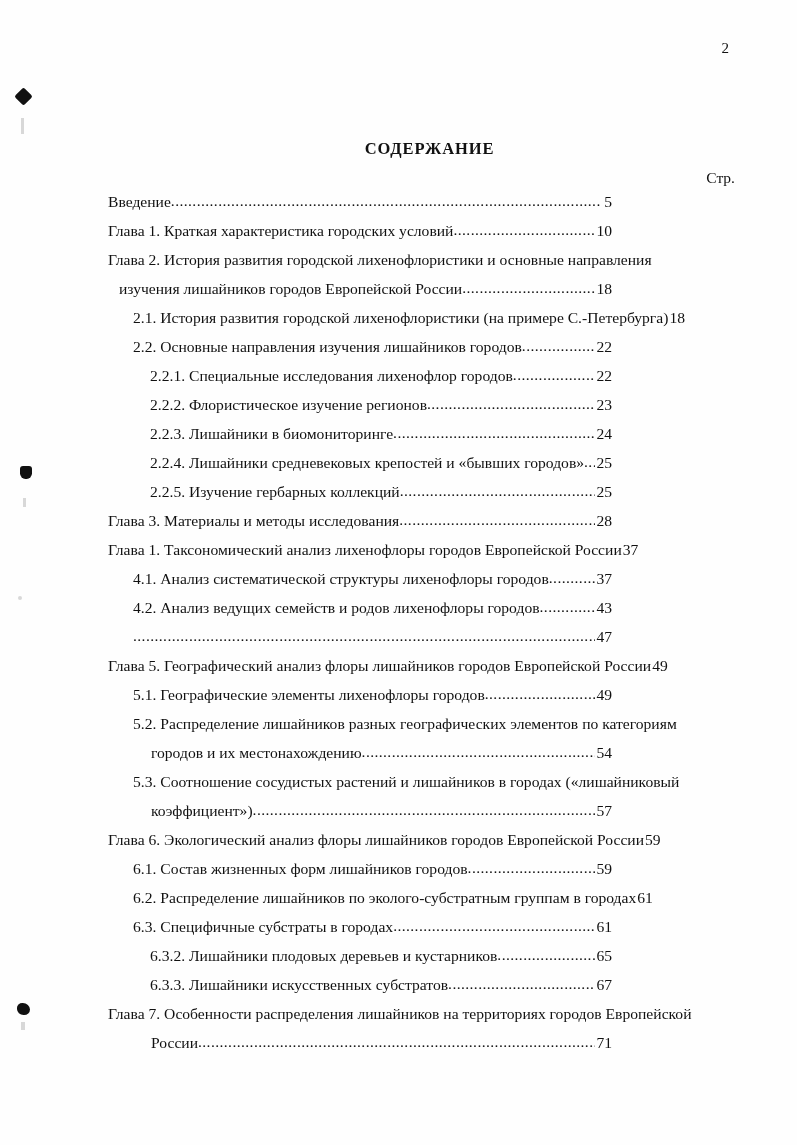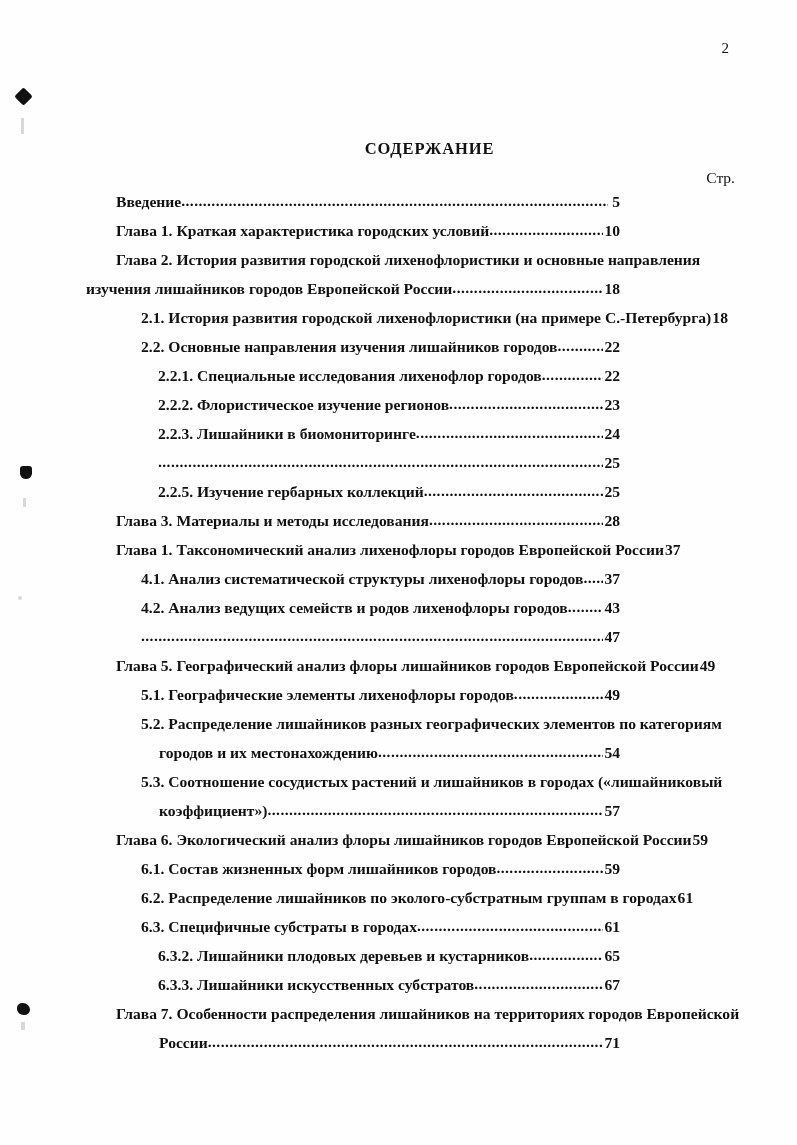--- a/index.html
+++ b/index.html
@@ -81,41 +81,40 @@
     position: absolute;
     top: 169px;
     right: 62px;
     font-size: 15.5px;
   }
 
   
   .toc {
     position: absolute;
     top: 181px;
-    left: 8px;
+    left: 0;
     width: 659px;
-    font-weight: bold;
   }
 
   .toc-entry {
     display: flex;
     align-items: flex-end;
     font-size: 15.6px;
     line-height: 1.0;
     height: 29px;
     padding-right: 47px;
     box-sizing: border-box;
     white-space: nowrap;
   }
 
   
   .lvl0 { padding-left: 108px; }
   .lvl1 { padding-left: 133px; }
   .lvl2 { padding-left: 150px; }
-  .cont-a { padding-left: 78px; }
+  .cont-a { padding-left: 119px; }
   .cont-b { padding-left: 151px; }
 
   .entry-text {
     flex: 0 0 auto;
   }
   .leader {
     flex: 1 1 auto;
     overflow: hidden;
     white-space: nowrap;
     font-size: 15.6px;
@@ -195,20 +194,21 @@
         <span class="entry-text">2.2.2. Флористическое изучение  регионов</span>
         <span class="leader"></span>
         <span class="entry-page">23</span>
       </div>
       <div class="toc-entry lvl2">
         <span class="entry-text">2.2.3. Лишайники  в биомониторинге</span>
         <span class="leader"></span>
         <span class="entry-page">24</span>
       </div>
       <div class="toc-entry lvl2">
+        <span class="entry-text">2.2.4. Лишайники средневековых крепостей и «бывших городов»</span>
         <span class="leader"></span>
         <span class="entry-page">25</span>
       </div>
       <div class="toc-entry lvl2">
         <span class="entry-text">2.2.5. Изучение гербарных коллекций</span>
         <span class="leader"></span>
         <span class="entry-page">25</span>
       </div>
       <div class="toc-entry lvl0">
         <span class="entry-text">Глава 3. Материалы и методы исследования</span>

